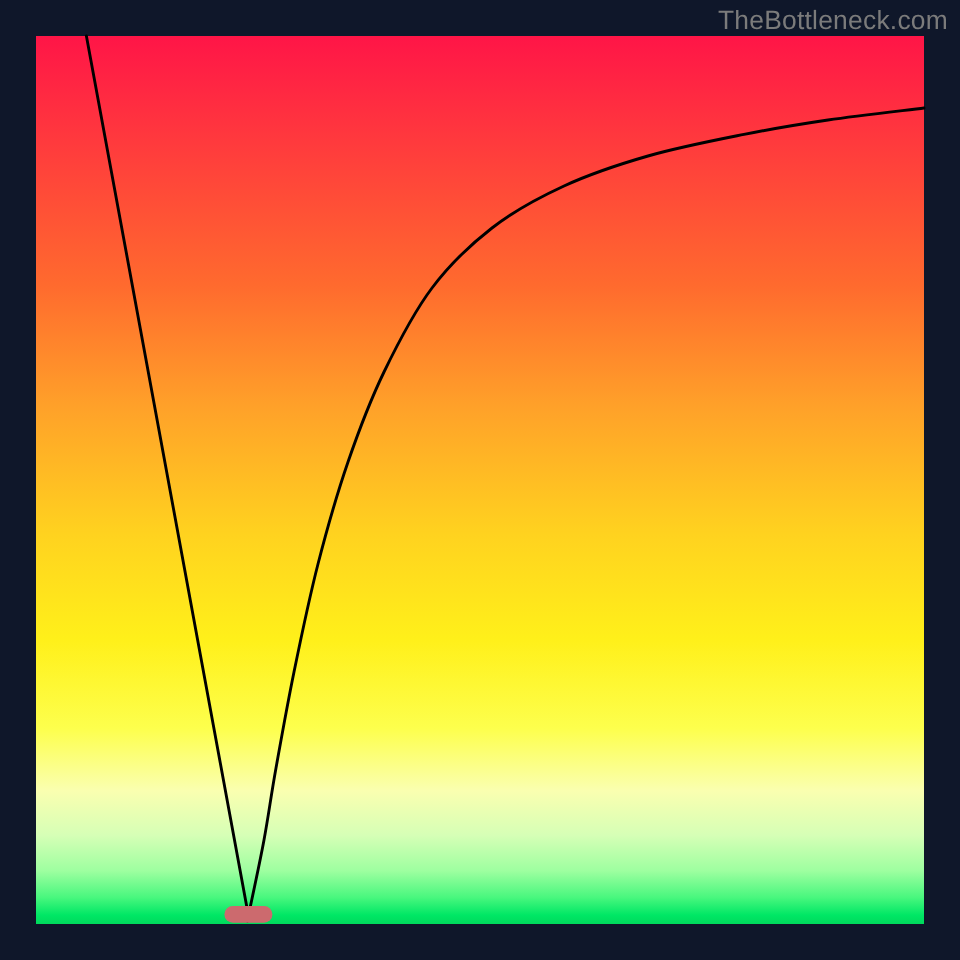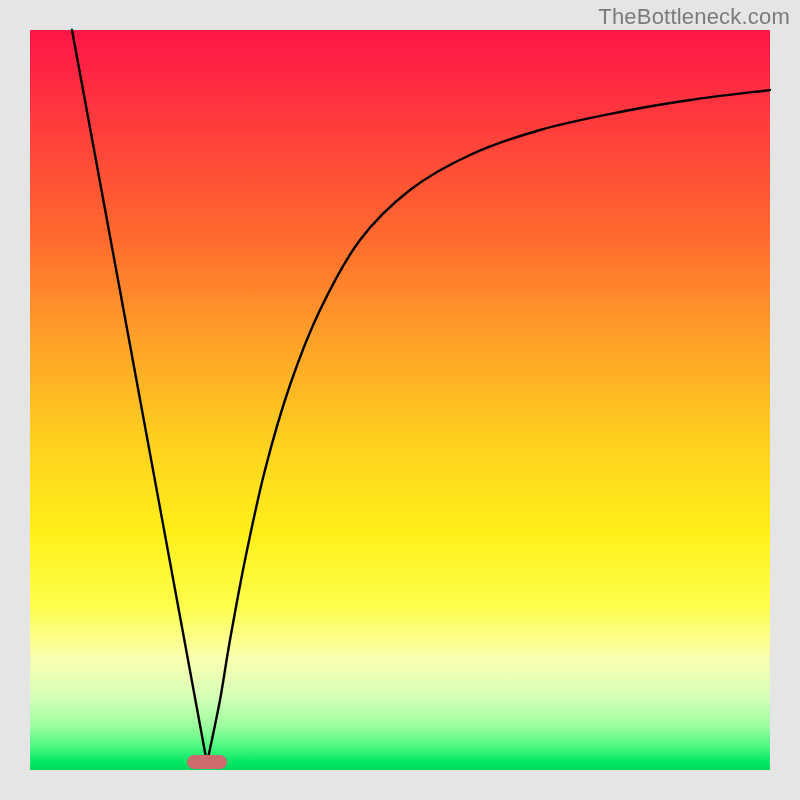--- a/index.html
+++ b/index.html
@@ -8,21 +8,21 @@
     width: 800px;
     height: 800px;
     overflow: hidden;
     background: #000;
     font-family: Arial, Helvetica, sans-serif;
   }
   .frame {
     position: relative;
     width: 800px;
     height: 800px;
-    background: #e5e5e5;
+    background: #0f172a;
   }
   .plot-area {
     position: absolute;
     left: 30px;
     top: 30px;
     width: 740px;
     height: 740px;
     background: linear-gradient(
       to bottom,
       #ff1547 0%,

